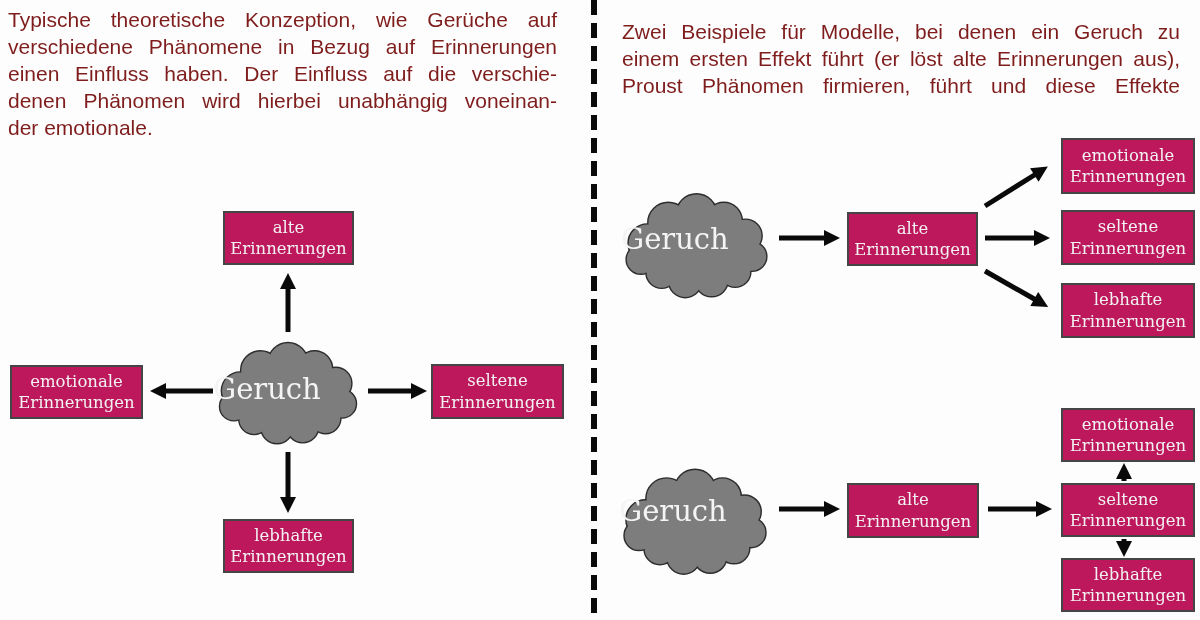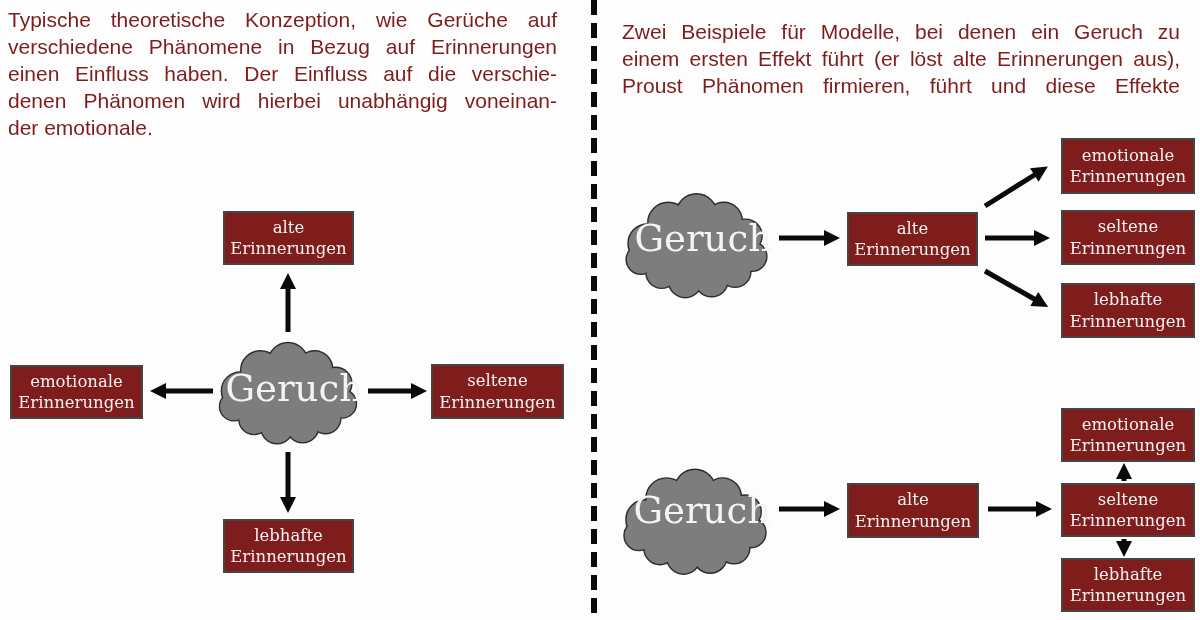--- a/index.html
+++ b/index.html
@@ -8,26 +8,26 @@
 
   .para{position:absolute;color:#7f1d1d;font-size:21px;line-height:27px;font-family:"Liberation Sans",sans-serif;}
   .pline{text-align:justify;text-align-last:justify;}
   .pline-last{text-align-last:left;}
 
   .divider{position:absolute;top:0;left:591px;width:6px;height:620px;
     background:repeating-linear-gradient(to bottom,#0a0a0a 0px,#0a0a0a 15px,rgba(0,0,0,0) 15px,rgba(0,0,0,0) 23px);}
 
   .overlay{position:absolute;top:0;left:0;width:1200px;height:620px;}
 
-  .gbox{position:absolute;box-sizing:border-box;background:#7f1d1d;border:2px solid #454545;
+  .gbox{position:absolute;box-sizing:border-box;background:#be185d;border:2px solid #454545;
     display:flex;align-items:center;justify-content:center;text-align:center;
     color:#f2f2f2;font-family:"DejaVu Serif",serif;font-size:16.5px;line-height:1.3;white-space:pre-line;}
 
-  .cloud-label{position:absolute;text-align:right;color:#f4f4f4;font-family:"DejaVu Serif",serif;
-    font-size:37px;line-height:34px;}
+  .cloud-label{position:absolute;text-align:left;color:#f4f4f4;font-family:"DejaVu Serif",serif;
+    font-size:29px;line-height:34px;}
 </style>
 </head>
 <body>
 
 <div class="canvas">
 
   <div class="para" style="left:8px;top:6px;width:549px;">
     <div class="pline">Typische theoretische Konzeption, wie Gerüche auf</div>
     <div class="pline">verschiedene Phänomene in Bezug auf Erinnerungen</div>
     <div class="pline">einen Einfluss haben. Der Einfluss auf die verschie-</div>

